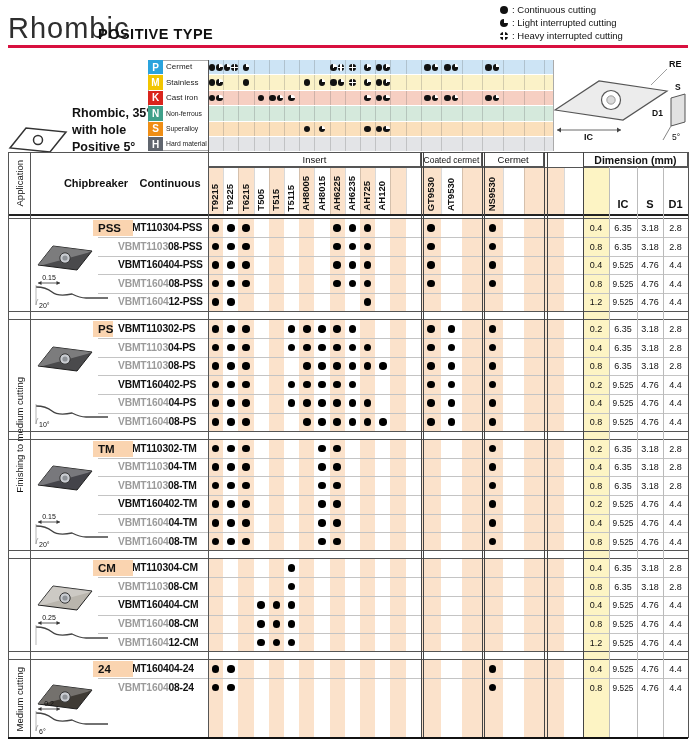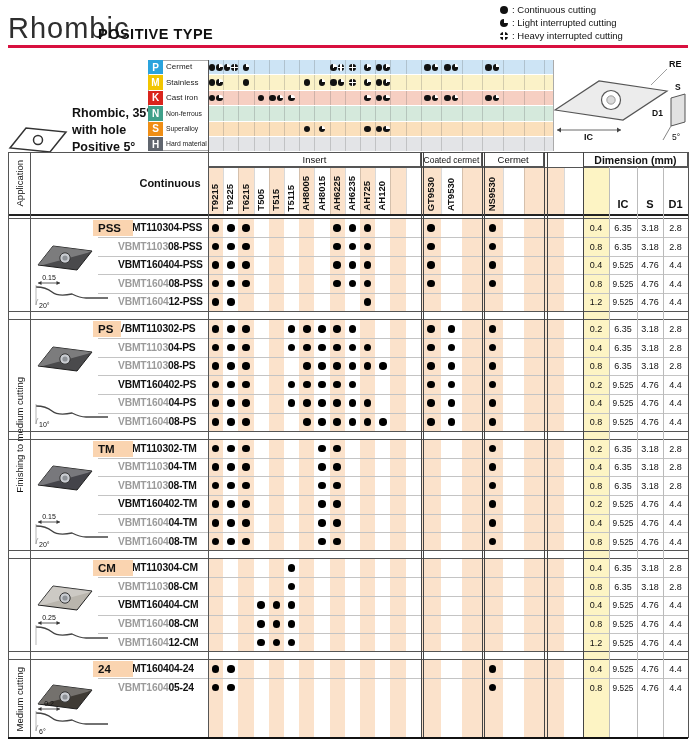--- a/index.html
+++ b/index.html
@@ -62,20 +62,21 @@
   <div class="abs pdesc" style="left:72px;top:122px">with hole</div>
   <div class="abs pdesc" style="left:72px;top:139px">Positive 5°</div>
   <svg class="abs" style="left:8px;top:120px" width="60" height="36" viewBox="0 0 60 36">
     <polygon points="2,28 18,8 58,12 42,32" fill="#fff" stroke="#333" stroke-width="1.5"></polygon>
     <circle cx="30" cy="20" r="4.5" fill="#fff" stroke="#333" stroke-width="1.5"></circle>
   </svg>
 
   <div class="abs flexc" style="left:8px;top:153px;width:22px;height:61px">
     <span class="vtext" style="font-size:9.5px">Application</span>
   </div>
+  <div class="abs flexc hdr" style="left:40px;top:152px;width:112px;height:62px">Chipbreaker</div>
   <div class="abs flexc hdr" style="left:128px;top:152px;width:84px;height:62px">Continuous</div>
   <div class="abs flexc dimhdr" style="left:583px;top:152px;width:105px;height:15px">Dimension (mm)</div>
   <div class="abs flexc dimcol" style="left:583px;top:196px;width:26px;height:16px">RE</div>
   <div class="abs flexc dimcol" style="left:609px;top:196px;width:28px;height:16px">IC</div>
   <div class="abs flexc dimcol" style="left:637px;top:196px;width:26px;height:16px">S</div>
   <div class="abs flexc dimcol" style="left:663px;top:196px;width:25px;height:16px">D1</div>
 
   <div class="abs flexc" style="left:8px;top:219px;width:22px;height:432px">
     <span class="vtext" style="font-size:9.5px">Finishing to medium cutting</span>
   </div>
@@ -558,21 +559,21 @@
     <div class="abs" style="left: 379.05px; top: 418.05px; width: 7.5px; height: 7.5px; border-radius: 50%; background: rgb(0, 0, 0);"></div>
     <div class="abs" style="left: 427.25px; top: 418.05px; width: 7.5px; height: 7.5px; border-radius: 50%; background: rgb(0, 0, 0);"></div>
     <div class="abs" style="left: 447.65px; top: 418.05px; width: 7.5px; height: 7.5px; border-radius: 50%; background: rgb(0, 0, 0);"></div>
     <div class="abs" style="left: 488.65px; top: 418.05px; width: 7.5px; height: 7.5px; border-radius: 50%; background: rgb(0, 0, 0);"></div>
     <div class="abs dimval" style="left: 583px; top: 417px; width: 26px; height: 11px;">0.8</div>
     <div class="abs dimval small" style="left: 609px; top: 417px; width: 28px; height: 11px;">9.525</div>
     <div class="abs dimval" style="left: 637px; top: 417px; width: 26px; height: 11px;">4.76</div>
     <div class="abs dimval" style="left: 663px; top: 417px; width: 25px; height: 11px;">4.4</div>
     <div class="abs" style="left: 8px; top: 319px; width: 680px; height: 1px; background: rgb(85, 85, 85);"></div>
     <div class="abs" style="left: 8px; top: 430.6px; width: 680px; height: 1px; background: rgb(85, 85, 85);"></div>
-    <div class="abs chiplabel" style="left: 93px; top: 321px; width: 28px; height: 16px;">PS</div>
+    <div class="abs chiplabel" style="left: 93px; top: 321px; width: 20px; height: 16px;">PS</div>
     <svg width="58" height="32" viewBox="0 0 58 32" style="position: absolute; left: 36px; top: 340.5px;">
       <polygon points="2,25 17,6 56,11 41,30" fill="#4a4a4c" stroke="#1e1e1e"></polygon>
     <polygon points="2,25 17,6 56,11 51,13 7,25" fill="rgba(255,255,255,0.28)"></polygon>
     <circle cx="29" cy="18" r="5.2" fill="#c9ccd1" stroke="#333"></circle>
       <circle cx="29" cy="18" r="2.6" fill="#8e9297"></circle>
     </svg>
     <svg width="84" height="38" viewBox="0 0 84 38" style="position: absolute; left: 30px; top: 392.1px;">
       <path d="M6 14 q10 0 16 5 t20 2 q8 4 14 4 h22" fill="none" stroke="#444" stroke-width="1.3"></path>
     <line x1="6" y1="12" x2="6" y2="32" stroke="#999" stroke-width="0.7"></line>
       <text x="9" y="35" font-size="7" fill="#111">10°</text>
@@ -766,21 +767,21 @@
     <div class="abs" style="left: 583px; top: 659.7px; width: 26px; height: 78.3px; background: rgb(253, 244, 196);"></div>
     <div class="abs desig" style="left: 118px; top: 663.2px; width: 95px; height: 13px;"><span class="pre"></span><span>VBMT160404-24</span></div>
     <div class="abs" style="left: 211.85px; top: 665.25px; width: 7.5px; height: 7.5px; border-radius: 50%; background: rgb(0, 0, 0);"></div>
     <div class="abs" style="left: 227.05px; top: 665.25px; width: 7.5px; height: 7.5px; border-radius: 50%; background: rgb(0, 0, 0);"></div>
     <div class="abs" style="left: 488.65px; top: 665.25px; width: 7.5px; height: 7.5px; border-radius: 50%; background: rgb(0, 0, 0);"></div>
     <div class="abs dimval" style="left: 583px; top: 664.2px; width: 26px; height: 11px;">0.4</div>
     <div class="abs dimval small" style="left: 609px; top: 664.2px; width: 28px; height: 11px;">9.525</div>
     <div class="abs dimval" style="left: 637px; top: 664.2px; width: 26px; height: 11px;">4.76</div>
     <div class="abs dimval" style="left: 663px; top: 664.2px; width: 25px; height: 11px;">4.4</div>
     <div class="abs" style="left: 98px; top: 678.3px; width: 590px; height: 1px; background: rgb(196, 196, 196);"></div>
-    <div class="abs desig" style="left: 118px; top: 681.8px; width: 95px; height: 13px;"><span class="pre">VBMT1604</span><span>05-24</span></div>
+    <div class="abs desig" style="left: 118px; top: 681.8px; width: 95px; height: 13px;"><span class="pre">VBMT1604</span><span>08-24</span></div>
     <div class="abs" style="left: 211.85px; top: 683.85px; width: 7.5px; height: 7.5px; border-radius: 50%; background: rgb(0, 0, 0);"></div>
     <div class="abs" style="left: 227.05px; top: 683.85px; width: 7.5px; height: 7.5px; border-radius: 50%; background: rgb(0, 0, 0);"></div>
     <div class="abs" style="left: 488.65px; top: 683.85px; width: 7.5px; height: 7.5px; border-radius: 50%; background: rgb(0, 0, 0);"></div>
     <div class="abs dimval" style="left: 583px; top: 682.8px; width: 26px; height: 11px;">0.8</div>
     <div class="abs dimval small" style="left: 609px; top: 682.8px; width: 28px; height: 11px;">9.525</div>
     <div class="abs dimval" style="left: 637px; top: 682.8px; width: 26px; height: 11px;">4.76</div>
     <div class="abs dimval" style="left: 663px; top: 682.8px; width: 25px; height: 11px;">4.4</div>
     <div class="abs" style="left: 8px; top: 659.2px; width: 680px; height: 1px; background: rgb(85, 85, 85);"></div>
     <div class="abs" style="left: 8px; top: 737.5px; width: 680px; height: 1px; background: rgb(85, 85, 85);"></div>
     <div class="abs chiplabel" style="left: 93px; top: 661.2px; width: 40px; height: 16px;">24</div>

